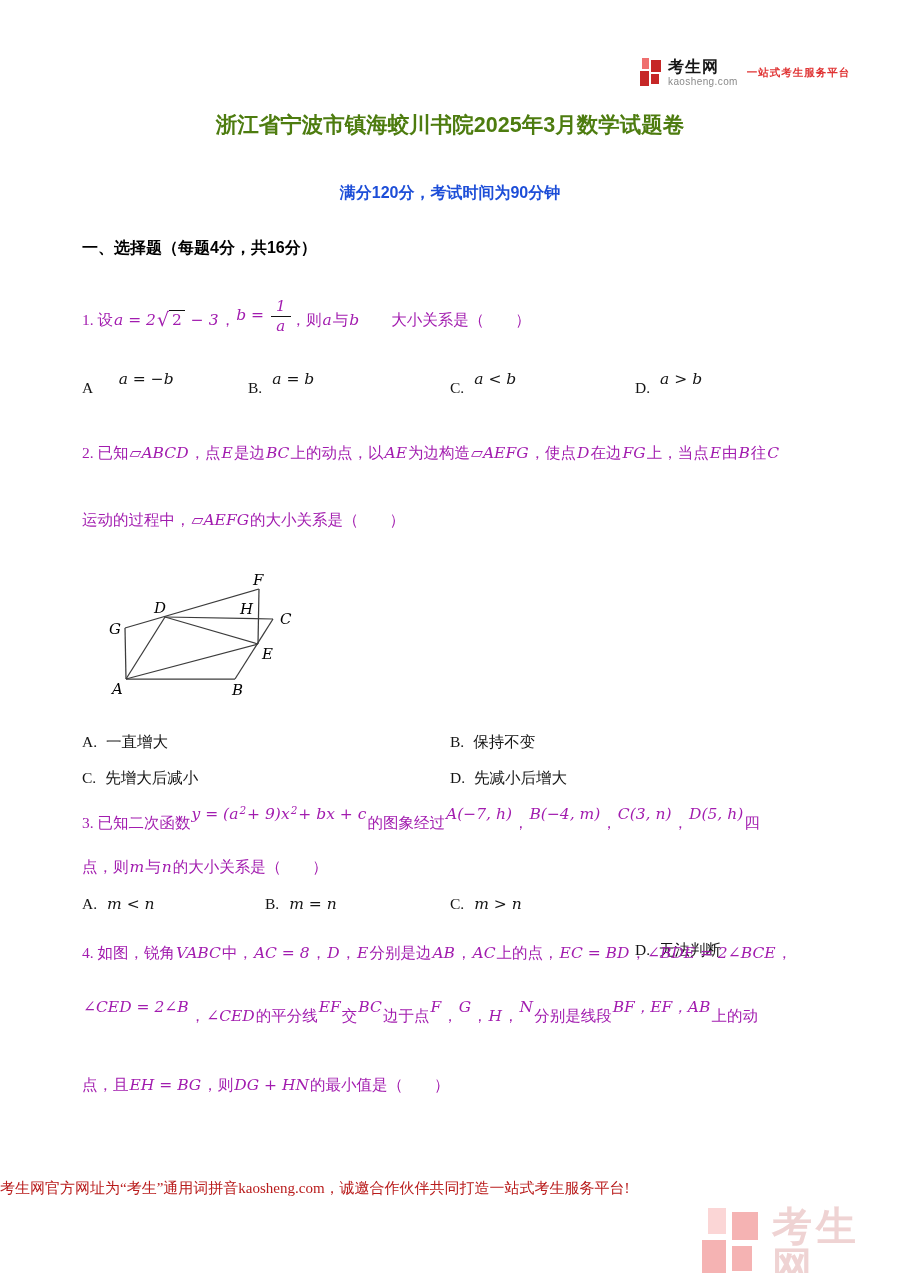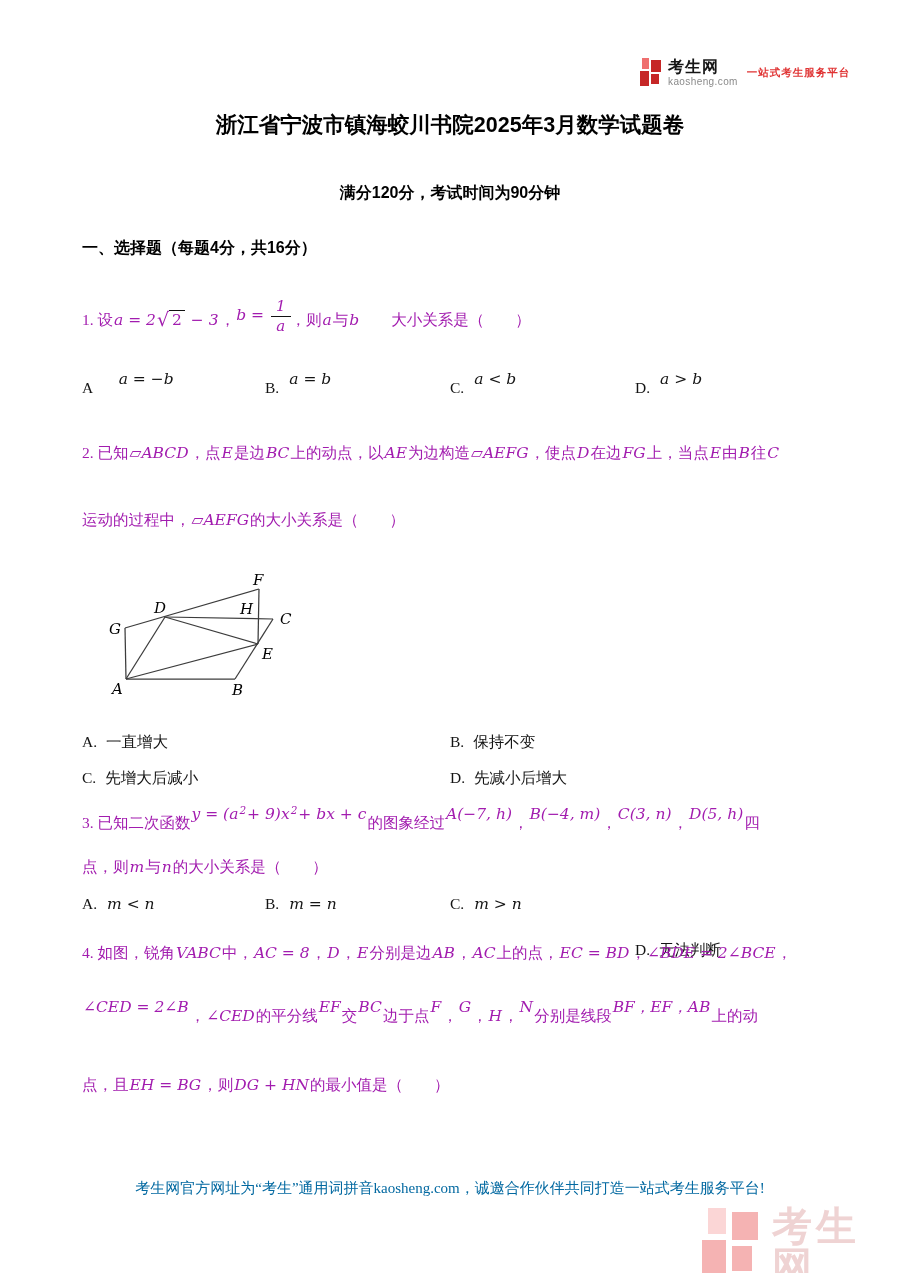--- a/index.html
+++ b/index.html
@@ -16,23 +16,23 @@
   .mark .b3{left:0;top:13px;width:9px;height:15px;background:#c62727}
   .mark .b4{left:11px;top:16px;width:8px;height:10px;background:#c62727}
   .lt{margin-left:6px;line-height:1}
   .lt-name{font-family:"Liberation Sans",sans-serif;font-weight:bold;font-size:16px;color:#151515;letter-spacing:1px}
   .lt-domain{font-family:"Liberation Sans",sans-serif;font-size:10px;color:#8a8a8a;margin-top:2px;letter-spacing:.4px}
   .tagline{margin-left:9px;font-family:"Liberation Sans",sans-serif;font-weight:bold;
            font-size:10.5px;color:#e03333;letter-spacing:1px}
 
   
   .title{position:absolute;left:0;top:110px;width:100%;text-align:center;
-         font-family:"Liberation Sans",sans-serif;font-weight:bold;font-size:21.5px;color:#000000}
+         font-family:"Liberation Sans",sans-serif;font-weight:bold;font-size:21.5px;color:#4d7c0f}
   .subtitle{position:absolute;left:0;top:183px;width:100%;text-align:center;
-            font-family:"Liberation Sans",sans-serif;font-weight:bold;font-size:16px;color:#000000}
+            font-family:"Liberation Sans",sans-serif;font-weight:bold;font-size:16px;color:#1d4ed8}
   .section{position:absolute;left:82px;top:238px;
            font-family:"Liberation Sans",sans-serif;font-weight:bold;font-size:16px;color:#000}
 
   
   .line{position:absolute;white-space:nowrap;font-size:15.5px;line-height:30px;color:#a21caf}
   .tx{font-family:"Liberation Serif",serif}
   .mi{font-family:"DejaVu Serif",serif;font-style:italic;padding:0 1px}
   .up{position:relative;top:-9px;display:inline-block}
   .sup{position:relative;top:-14px;font-size:10.5px;font-family:"DejaVu Serif",serif;font-style:italic}
   .radwrap{display:inline-block}
@@ -47,22 +47,22 @@
   
   .opt{position:absolute;white-space:nowrap;font-size:15.5px;line-height:30px}
   .opt .label{margin-right:9px;font-family:"Liberation Serif",serif}
 
   
   .figure{position:absolute;left:88px;top:552px;width:230px;height:155px}
   .figure svg line{stroke:#3c3c3c;stroke-width:1.25}
   .figure svg text{font-family:"DejaVu Serif",serif;font-style:italic;font-size:15px;fill:#000}
 
   
-  .footer{position:absolute;left:0;top:1176px;width:100%;text-align:center;
-          font-size:15px;line-height:24px;color:#0369a1}
+  .footer{position:absolute;left:0;top:1176px;width:100%;
+          font-size:15px;line-height:24px;color:#b91c1c}
   .wm{position:absolute;left:702px;top:1206px;display:flex;align-items:flex-start}
   .wm-mark{position:relative;width:60px;height:74px;flex:0 0 60px}
   .wm-mark div{position:absolute}
   .wm-mark .b1{left:6px;top:2px;width:18px;height:26px;background:#fbd6d6}
   .wm-mark .b2{left:30px;top:6px;width:26px;height:28px;background:#f5b3b3}
   .wm-mark .b3{left:0;top:34px;width:24px;height:36px;background:#f5b3b3}
   .wm-mark .b4{left:30px;top:40px;width:20px;height:25px;background:#f5b3b3}
   .wm-text{margin-left:10px;line-height:1}
   .wm-name{font-family:"Liberation Sans",sans-serif;font-weight:bold;font-size:40px;
            color:#efd3d3;letter-spacing:4px}
@@ -88,21 +88,21 @@
 <div class="subtitle">满分120分，考试时间为90分钟</div>
 <div class="section">一、选择题（每题4分，共16分）</div>
 
 <div class="line" style="left:82px;top:292px;line-height:52px;"><span class="tx">1. 设</span><span class="radwrap"><i class="mi">a = 2</i><span class="sqrt">√</span><span class="rcd">2</span><i class="mi"> − 3</i></span><span class="tx">，</span><span class="fracwrap"><i class="mi">b =</i><span class="stack">
         <span class="num">1</span>
         <span class="den">a</span>
       </span></span><span class="tx">，则</span><i class="mi">a</i><span class="tx">与</span><i class="mi">b</i><span class="tx">　　大小关系是（　　）</span></div>
 <div class="opt" style="left:82px;top:368px;line-height:40px;">
   <span class="label">A</span><span><span class="tx">　</span><i class="mi up">a = −b</i></span>
 </div>
-<div class="opt" style="left:265px;top:368px;line-height:40px;">
+<div class="opt" style="left:248px;top:368px;line-height:40px;">
   <span class="label">B.</span><span><i class="mi up">a = b</i></span>
 </div>
 <div class="opt" style="left:450px;top:368px;line-height:40px;">
   <span class="label">C.</span><span><i class="mi up">a &lt; b</i></span>
 </div>
 <div class="opt" style="left:635px;top:368px;line-height:40px;">
   <span class="label">D.</span><span><i class="mi up">a &gt; b</i></span>
 </div>
 
 <div class="line" style="left:82px;top:438px;"><span class="tx">2. 已知</span><i class="mi">▱ABCD</i><span class="tx">，点</span><i class="mi">E</i><span class="tx">是边</span><i class="mi">BC</i><span class="tx">上的动点，以</span><i class="mi">AE</i><span class="tx">为边构造</span><i class="mi">▱AEFG</i><span class="tx">，使点</span><i class="mi">D</i><span class="tx">在边</span><i class="mi">FG</i><span class="tx">上，当点</span><i class="mi">E</i><span class="tx">由</span><i class="mi">B</i><span class="tx">往</span><i class="mi">C</i></div>

